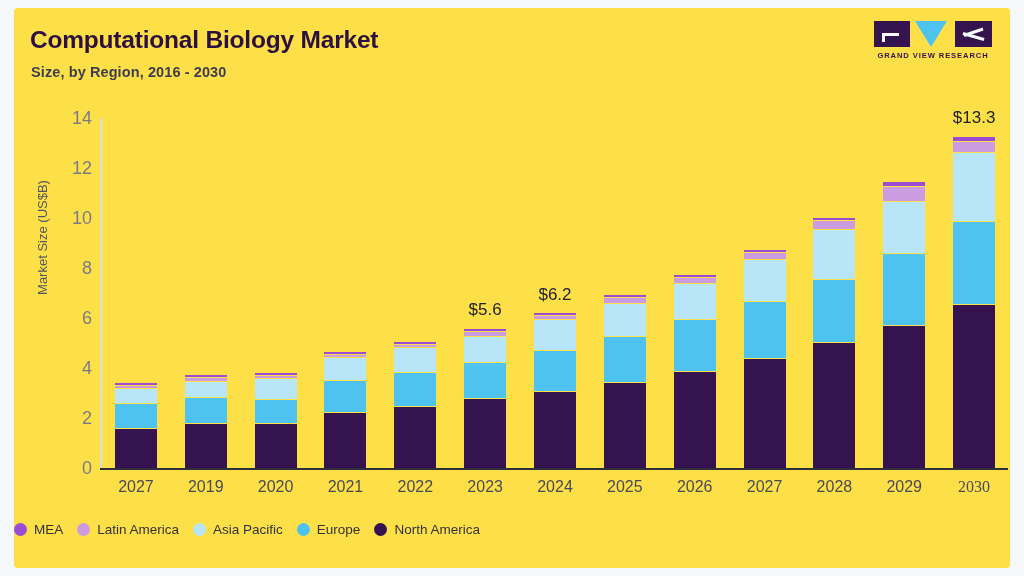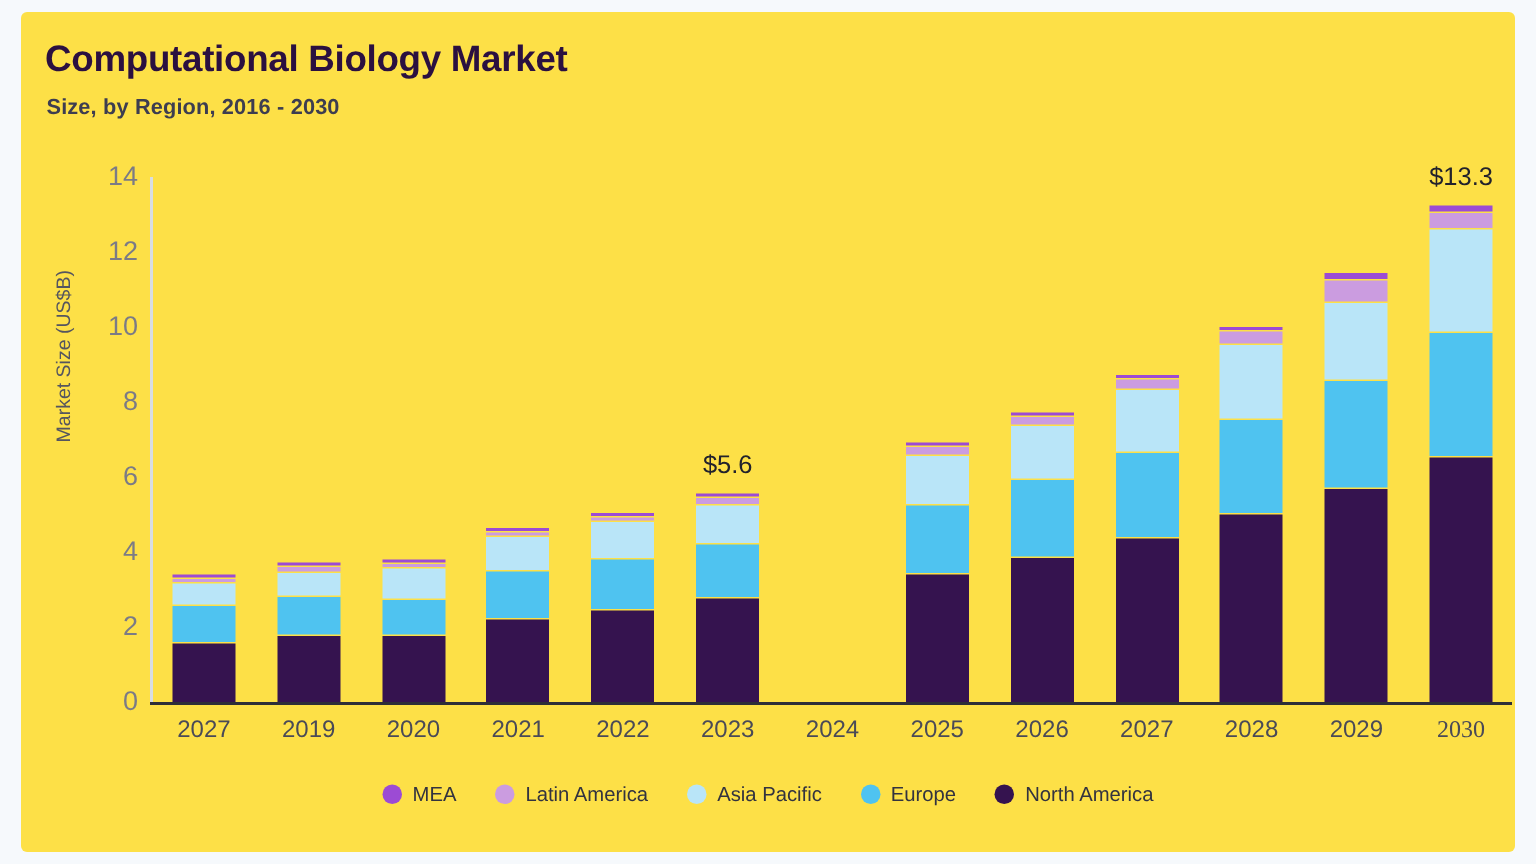--- a/index.html
+++ b/index.html
@@ -99,35 +99,51 @@
   }
   .xtick {
     position: absolute; top: 470px;
     text-align: center; font-size: 16px; color: #4a4a57;
     transform: translateX(-50%); white-space: nowrap;
   }
 
   
   .legend {
     position: absolute; left: 0; top: 514px; width: 996px;
-    display: flex; justify-content: center; align-items: center; gap: 26px;
+    display: flex; align-items: center; gap: 14px;
   }
   .lg-item { display: flex; align-items: center; gap: 7px; }
   .lg-dot { width: 13px; height: 13px; border-radius: 50%; display:block; }
   .lg-txt { font-size: 13.5px; color: #33333f; white-space: nowrap; }
 </style>
 </head>
 <body>
 
 <div id="page">
   <div class="card">
 
     <div class="hdr-title">Computational Biology Market</div>
     <div class="hdr-sub">Size, by Region, 2016 - 2030</div>
 
+    <div class="logo">
+      <div class="logo-marks">
+        <div class="mk mk-g">
+            <span class="bar1"></span>
+            <span class="bar2"></span>
+          </div>
+        <div class="mk mk-v">
+            <i></i>
+          </div>
+        <div class="mk mk-r">
+            <span class="sl1"></span>
+            <span class="sl2"></span>
+          </div>
+      </div>
+      <div class="logo-text">GRAND VIEW RESEARCH</div>
+    </div>
 
     <div class="plot">
       <div class="ylabel">Market Size (US$B)</div>
       <div class="ytick-wrap" id="ytick-wrap">
           <div class="ytick" style="top: 460px;">0</div>
           <div class="ytick" style="top: 410px;">2</div>
           <div class="ytick" style="top: 360px;">4</div>
           <div class="ytick" style="top: 310px;">6</div>
           <div class="ytick" style="top: 260px;">8</div>
           <div class="ytick" style="top: 210px;">10</div>
@@ -172,20 +188,28 @@
             <div class="seg s-la" style="bottom: 121px; height: 2.3px;"></div>
             <div class="seg s-me" style="bottom: 124.5px; height: 2px;"></div>
           </div>
           <div class="bar-group" style="left: 364.154px; height: 350px;">
             <div class="seg s-na" style="bottom: 0px; height: 68.55px;"></div>
             <div class="seg s-eu" style="bottom: 69.75px; height: 35.3px;"></div>
             <div class="seg s-ap" style="bottom: 106.25px; height: 24.55px;"></div>
             <div class="seg s-la" style="bottom: 132px; height: 4.3px;"></div>
             <div class="seg s-me" style="bottom: 137.5px; height: 2px;"></div>
             <div class="bar-label" style="bottom: 148px;">$5.6</div>
+          </div>
+          <div class="bar-group" style="left: 434px; height: 350px;">
+            <div class="seg s-na" style="bottom: 0px; height: 75.8px;"></div>
+            <div class="seg s-eu" style="bottom: 77px; height: 39.55px;"></div>
+            <div class="seg s-ap" style="bottom: 117.75px; height: 30.05px;"></div>
+            <div class="seg s-la" style="bottom: 149px; height: 2.8px;"></div>
+            <div class="seg s-me" style="bottom: 153px; height: 2px;"></div>
+            <div class="bar-label" style="bottom: 163px;">$6.2</div>
           </div>
           <div class="bar-group" style="left: 503.846px; height: 350px;">
             <div class="seg s-na" style="bottom: 0px; height: 85.05px;"></div>
             <div class="seg s-eu" style="bottom: 86.25px; height: 45.05px;"></div>
             <div class="seg s-ap" style="bottom: 132.5px; height: 31.3px;"></div>
             <div class="seg s-la" style="bottom: 165px; height: 5.05px;"></div>
             <div class="seg s-me" style="bottom: 171.25px; height: 2px;"></div>
           </div>
           <div class="bar-group" style="left: 573.692px; height: 350px;">
             <div class="seg s-na" style="bottom: 0px; height: 96.3px;"></div>

